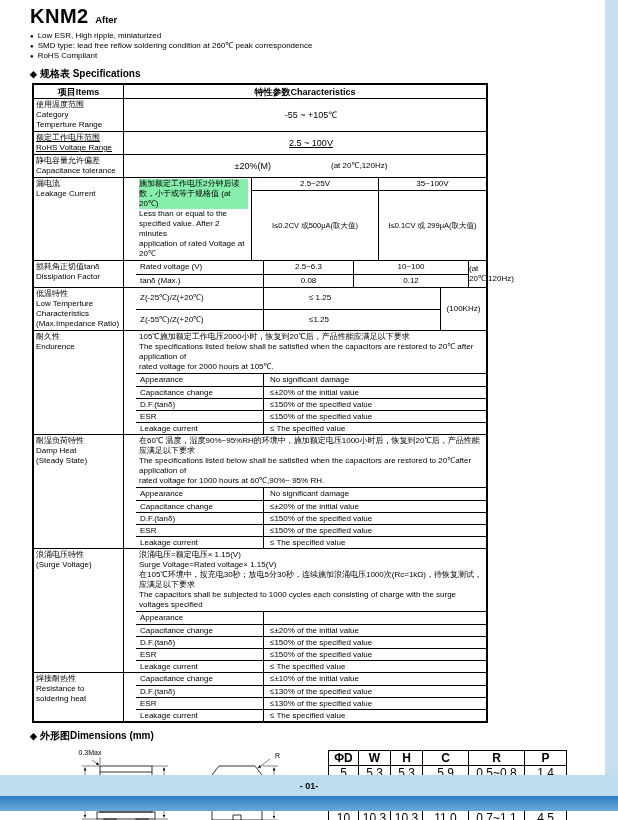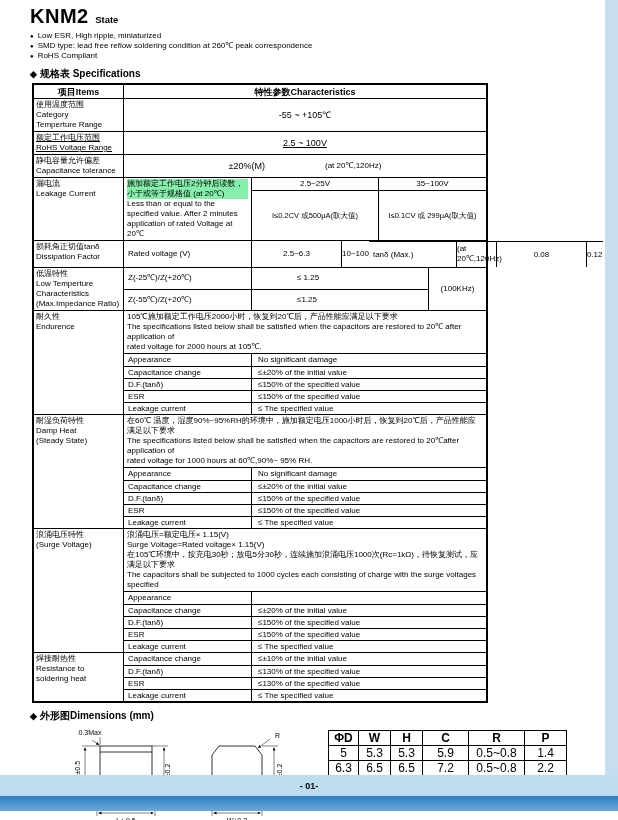--- a/index.html
+++ b/index.html
@@ -11,21 +11,21 @@
   .title{font-size:20px;font-weight:bold;letter-spacing:.5px;}
   .series{font-size:9.5px;font-weight:bold;margin-left:2px;}
   .bullets{margin-left:30px;}
   .bullet{display:flex;align-items:flex-start;gap:4px;font-size:8px;line-height:10px;}
   .bullet .dot{font-size:6px;line-height:10px;}
   .sec-heading{margin:6px 0 2px 30px;font-size:10px;font-weight:bold;}
   .sec-heading .marker{font-size:9px;margin-right:3px;}
 
   .spec{margin-left:32px;width:456px;border:2px solid #000;font-size:8px;line-height:10px;}
   .srow{display:flex;}
-  .srow + .srow{border-top:1px solid #000;}
+  .srow + .srow{border-top:1px solid #000;gap:12px;}
   .c-item{width:90px;min-width:90px;border-right:1px solid #000;padding:1px 2px;}
   .c-char{flex:1;min-width:0;}
   .hdr .c-item,.hdr .c-char{display:flex;align-items:center;justify-content:center;font-weight:bold;font-size:9px;min-height:13px;}
   .vc{display:flex;align-items:center;justify-content:center;}
   .fs9{font-size:9px;}
   .h28{min-height:28px;} .h23{min-height:23px;text-decoration:underline;} .h20{min-height:20px;} .h38{min-height:38px;} .h27{min-height:27px;}
 
   .captol{display:flex;align-items:center;justify-content:center;gap:60px;}
   .captol .big{font-size:9px;}
 
@@ -33,21 +33,21 @@
   .leak-text{flex:1;padding:1px 3px;}
   .hl{background:#86efac;}
   .leak-tbl{width:235px;border-left:1px solid #000;display:flex;flex-direction:column;}
   .lt-r{display:flex;}
   .lt-r.hd{border-bottom:1px solid #000;min-height:13px;}
   .lt-r.vals{flex:1;font-size:7.5px;}
   .lt-c1{width:127px;min-width:127px;border-right:1px solid #000;display:flex;align-items:center;justify-content:center;text-align:center;padding:1px;}
   .lt-c2{flex:1;display:flex;align-items:center;justify-content:center;text-align:center;padding:1px;}
 
   .df{display:flex;}
-  .df-grid{width:333px;min-width:333px;border-right:1px solid #000;display:flex;flex-direction:row;}
+  .df-grid{width:333px;min-width:333px;border-right:1px solid #000;display:flex;flex-direction:column;justify-content:center;}
   .df-r{flex:1;display:flex;}
   .df-r + .df-r{border-top:1px solid #000;}
   .df-a{width:128px;min-width:128px;border-right:1px solid #000;display:flex;align-items:center;padding-left:4px;}
   .df-b{width:90px;min-width:90px;border-right:1px solid #000;display:flex;align-items:center;justify-content:center;}
   .df-c{flex:1;display:flex;align-items:center;justify-content:center;}
   .df-cond{flex:1;display:flex;align-items:center;justify-content:center;}
 
   .zt{display:flex;}
   .zt-grid{width:305px;min-width:305px;border-right:1px solid #000;display:flex;flex-direction:column;}
   .zt-r{flex:1;display:flex;}
@@ -75,21 +75,21 @@
 </style>
 </head>
 <body>
 
 <div class="right-strip"></div>
 
 <div class="content">
 
   <div class="title-wrap">
     <span class="title">KNM2</span>
-    <span class="series">State</span>
+    <span class="series">After</span>
   </div>
 
   <div class="bullets">
     <div class="bullet">
       <span class="dot">●</span>
       <span>Low ESR,  High ripple, miniaturized</span>
     </div>
     <div class="bullet">
       <span class="dot">●</span>
       <span>SMD type: lead free reflow soldering condition at 260℃ peak correspondence</span>

